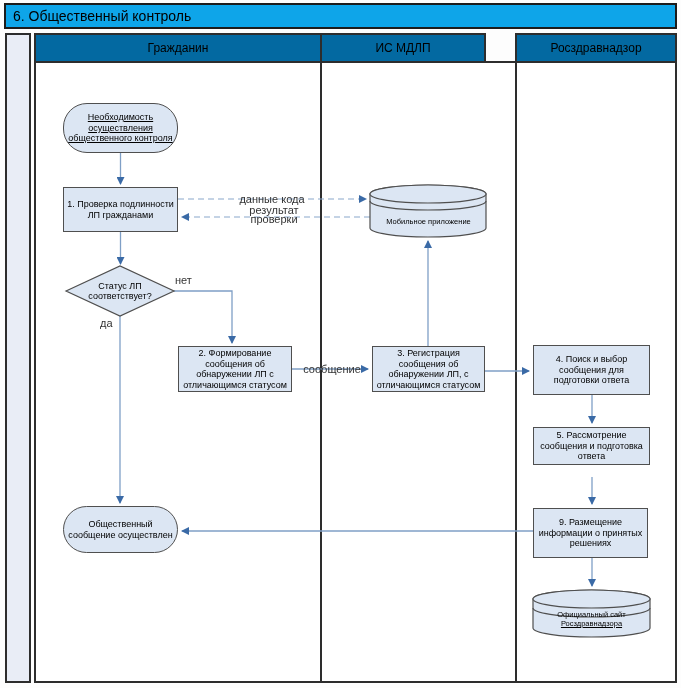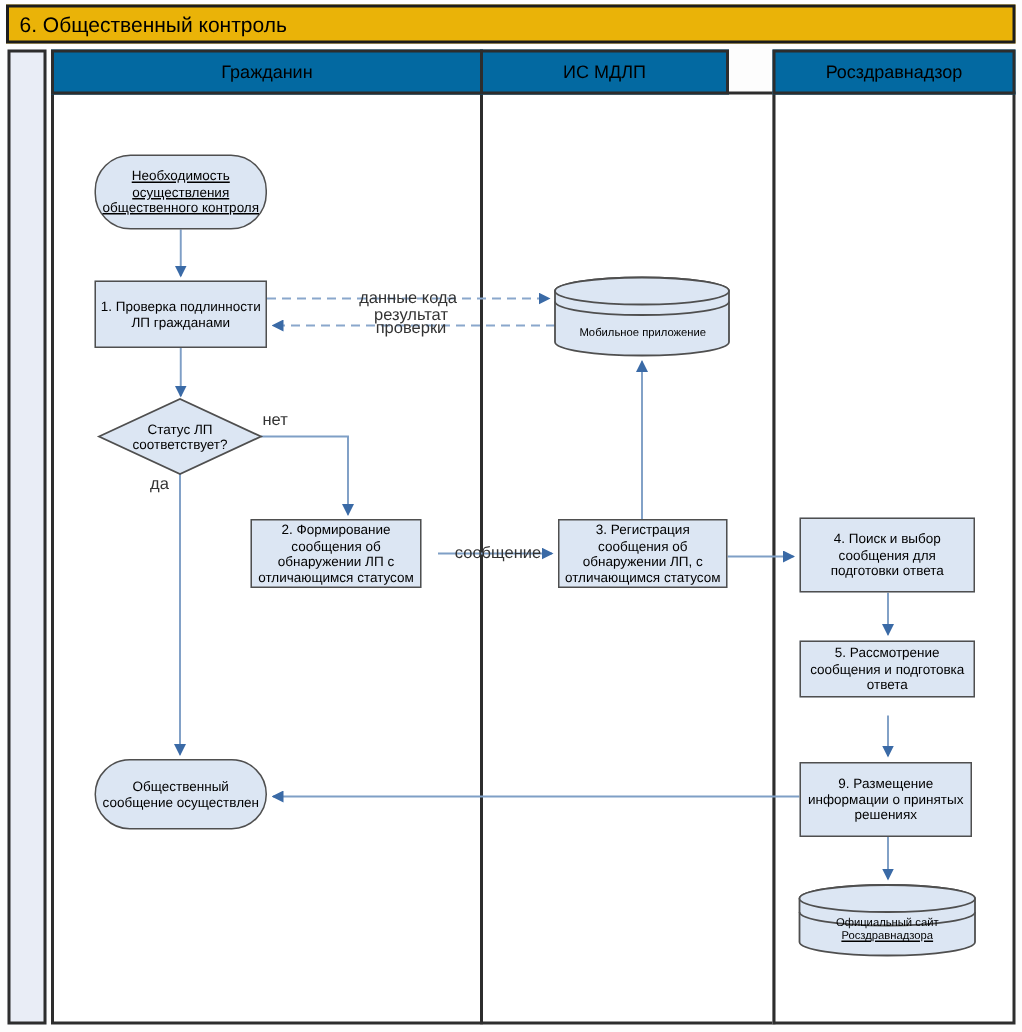--- a/index.html
+++ b/index.html
@@ -1,18 +1,18 @@
 <!DOCTYPE html>
 <html><head>
 <meta charset="utf-8">
 <style>
   html,body{margin:0;padding:0;background:#fdfdfd;}
   body{width:681px;height:688px;position:relative;font-family:"Liberation Sans",sans-serif;color:#000;}
   .abs{position:absolute;box-sizing:border-box;}
-  .titlebar{left:4px;top:3px;width:673px;height:26px;background:#eab308;border:2px solid #1c1c1c;
+  .titlebar{left:4px;top:3px;width:673px;height:26px;background:#0ea5e9;border:2px solid #1c1c1c;
             display:flex;align-items:center;padding-left:7px;font-size:14px;z-index:2;}
   .strip{left:5px;top:33px;width:26px;height:650px;background:#e9edf6;border:2px solid #2d2d2d;z-index:1;}
   .lane-h{top:33px;height:30px;background:#0369a1;border:2px solid #2d2d2d;display:flex;
           align-items:center;justify-content:center;font-size:12px;z-index:1;}
   .lane-b{top:61px;height:622px;background:#ffffff;border:2px solid #2d2d2d;z-index:0;}
   .node{background:#dce6f3;border:1px solid #4f4f4f;display:flex;align-items:center;justify-content:center;
         text-align:center;font-size:9px;line-height:10.5px;padding:1px 2px;z-index:3;}
   .stadium{border-radius:24px;}
   .freetext{display:flex;align-items:center;justify-content:center;text-align:center;
             font-size:9px;line-height:10.5px;z-index:4;background:transparent;}
@@ -84,21 +84,21 @@
     <path d="M533,608 a58.5,9 0 0 0 117,0" fill="none"></path>
   </g>
 </svg>
 
 <div class="abs node stadium" style="left:63px;top:103px;width:115px;height:50px;text-decoration:underline;">Необходимость осуществления общественного контроля</div>
 
 <div class="abs node" style="left:63px;top:187px;width:115px;height:45px;">1. Проверка подлинности ЛП гражданами</div>
 
 <div class="abs freetext" style="left:77px;top:277px;width:86px;height:28px;">Статус ЛП соответствует?</div>
 
-<div class="abs node" style="left:167px;top:346px;width:114px;height:46px;">2. Формирование сообщения об обнаружении ЛП с отличающимся статусом</div>
+<div class="abs node" style="left:178px;top:346px;width:114px;height:46px;">2. Формирование сообщения об обнаружении ЛП с отличающимся статусом</div>
 
 <div class="abs node" style="left:372px;top:346px;width:113px;height:46px;">3. Регистрация сообщения об обнаружении ЛП, с отличающимся статусом</div>
 
 <div class="abs node" style="left:533px;top:345px;width:117px;height:50px;">4. Поиск и выбор сообщения для подготовки ответа</div>
 
 <div class="abs node" style="left:533px;top:427px;width:117px;height:38px;">5. Рассмотрение сообщения и подготовка ответа</div>
 
 <div class="abs node" style="left:533px;top:508px;width:115px;height:50px;">9. Размещение информации о принятых решениях</div>
 
 <div class="abs node stadium" style="left:63px;top:506px;width:115px;height:47px;">Общественный сообщение осуществлен</div>

